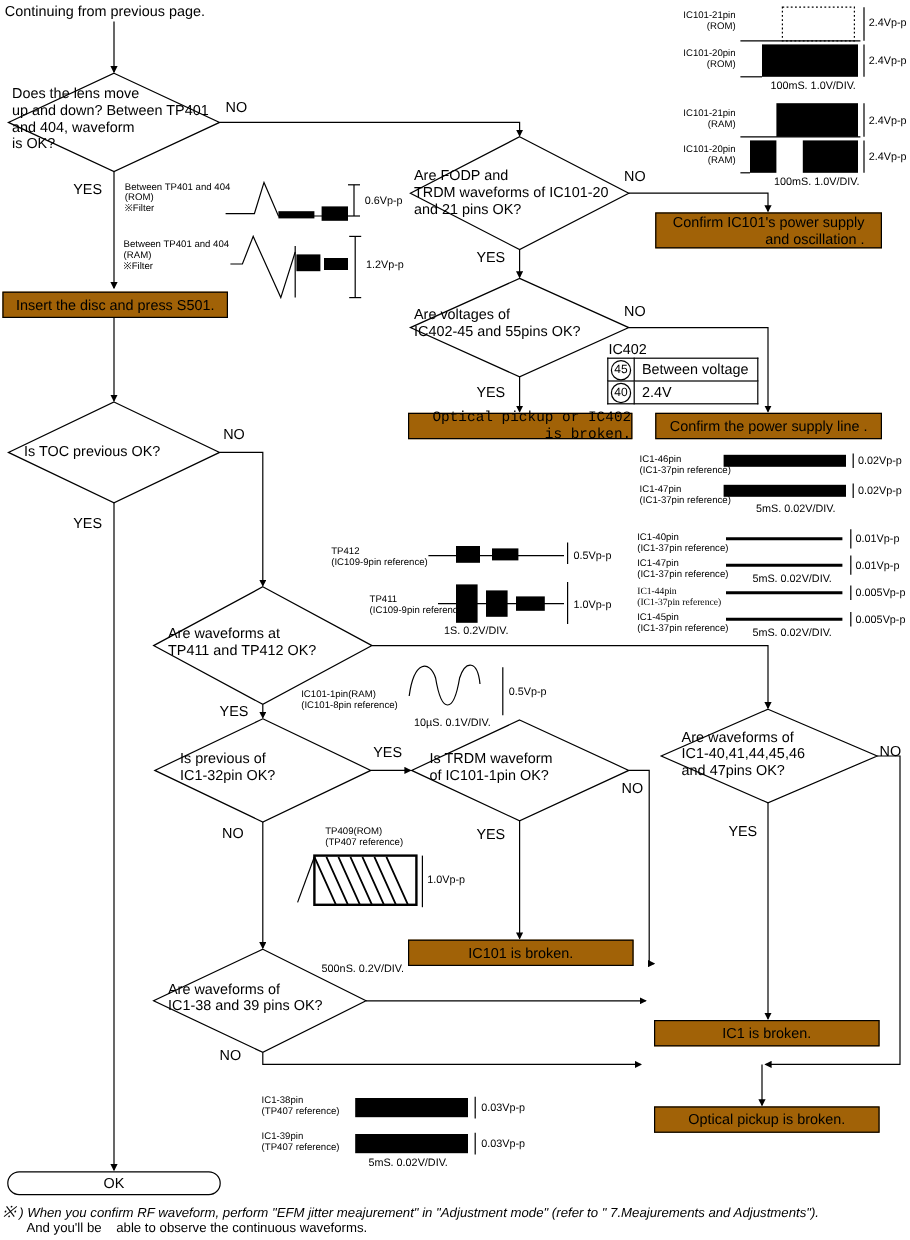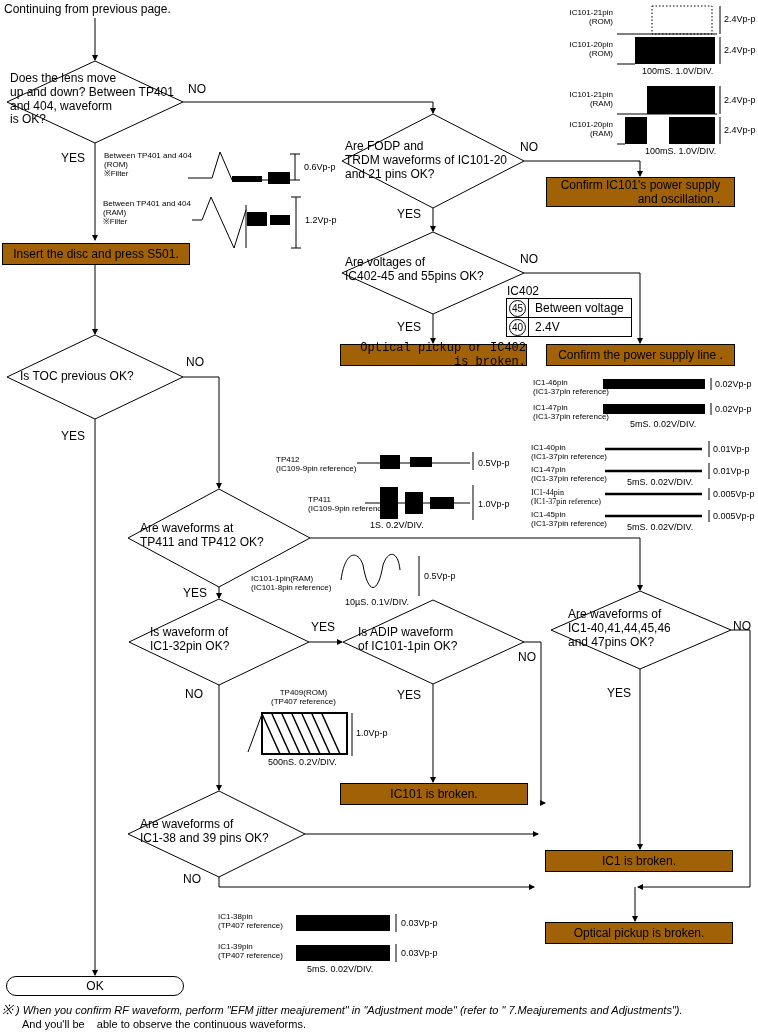--- a/index.html
+++ b/index.html
@@ -303,47 +303,47 @@
 <div class="t s12" style="left:183px;top:587px;">YES</div>
 
 <div class="t s8" style="left:251px;top:574px;">
   <div>IC101-1pin(RAM)</div>
     <div>(IC101-8pin reference)</div>
 </div>
 <div class="t s9" style="left:424px;top:571px;">0.5Vp-p</div>
 <div class="t s9" style="left:345px;top:597px;">10µS. 0.1V/DIV.</div>
 
 <div class="t s12 c" style="left:150px;top:626px;width:140px;">
-  <div>Is waveform of</div>
+  <div>Is previous of</div>
   <div>IC1-32pin OK?</div>
 </div>
 <div class="t s12" style="left:311px;top:621px;">YES</div>
 <div class="t s12" style="left:185px;top:688px;">NO</div>
 
 <div class="t s12 c" style="left:358px;top:626px;width:150px;">
-  <div>Is ADIP waveform</div>
+  <div>Is TRDM waveform</div>
   <div>of IC101-1pin OK?</div>
 </div>
 <div class="t s12" style="left:518px;top:651px;">NO</div>
 <div class="t s12" style="left:397px;top:689px;">YES</div>
 
 <div class="t s12 c" style="left:568px;top:608px;width:144px;">
   <div>Are waveforms of</div>
   <div>IC1-40,41,44,45,46</div>
   <div>and 47pins OK?</div>
 </div>
 <div class="t s12" style="left:733px;top:620px;">NO</div>
 <div class="t s12" style="left:607px;top:687px;">YES</div>
 
-<div class="t s8" style="left:271px;top:688px;text-align:center;">
+<div class="t s8" style="left:271px;top:688px;">
   <div>TP409(ROM)</div>
     <div>(TP407 reference)</div>
 </div>
 <div class="t s9" style="left:356px;top:728px;">1.0Vp-p</div>
-<div class="t s9" style="left:268px;top:757px;">500nS. 0.2V/DIV.</div>
+<div class="t s9" style="left:268px;top:802px;">500nS. 0.2V/DIV.</div>
 
 <div class="box" style="left:340px;top:783px;width:186px;height:20px;">IC101 is broken.</div>
 
 <div class="t s12 c" style="left:140px;top:818px;width:160px;">
   <div>Are waveforms of</div>
   <div>IC1-38 and 39 pins OK?</div>
 </div>
 <div class="t s12" style="left:183px;top:873px;">NO</div>
 
 <div class="box" style="left:545px;top:850px;width:186px;height:20px;">IC1 is broken.</div>

